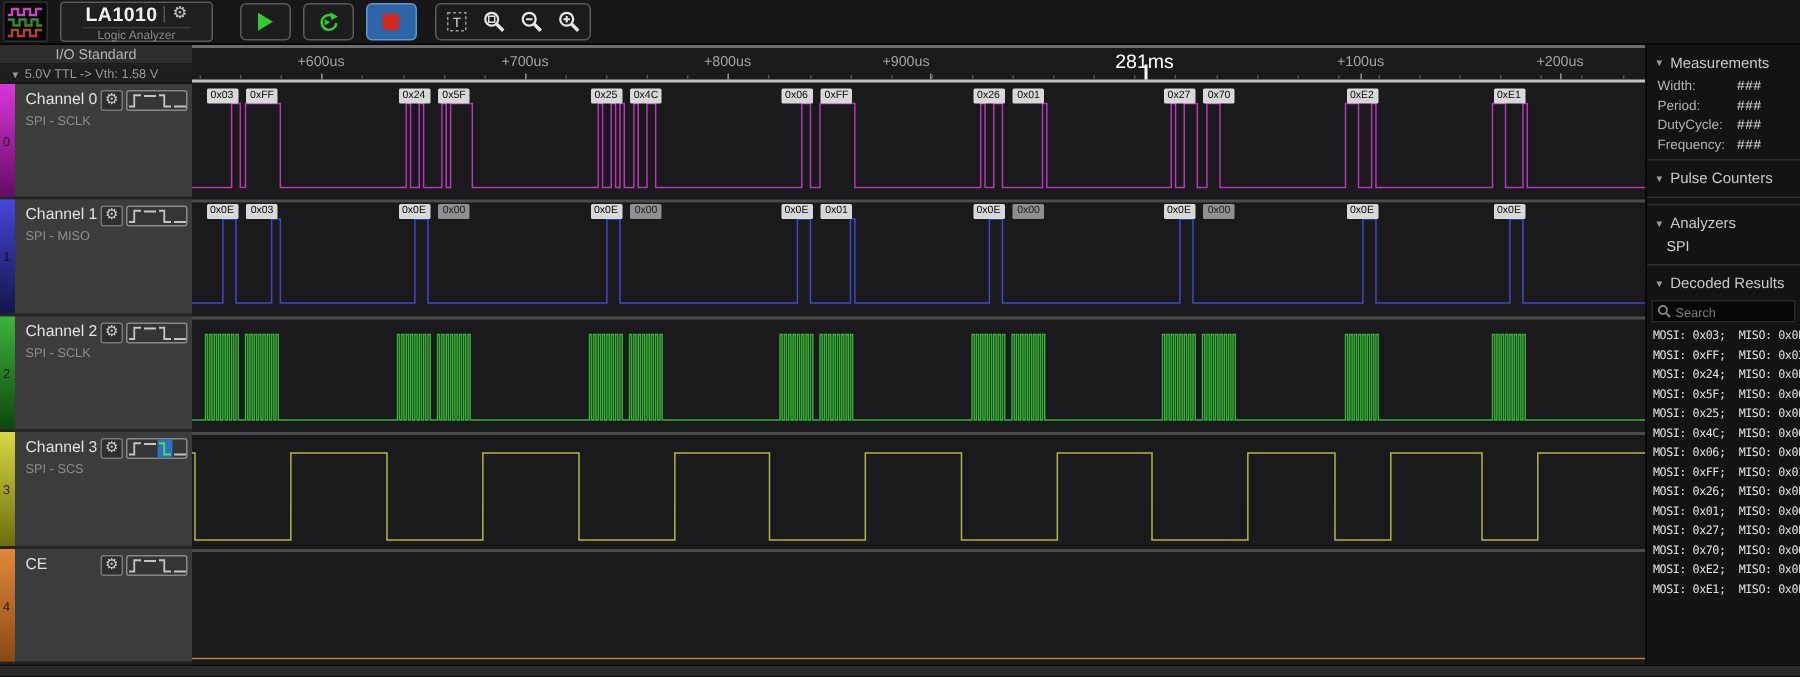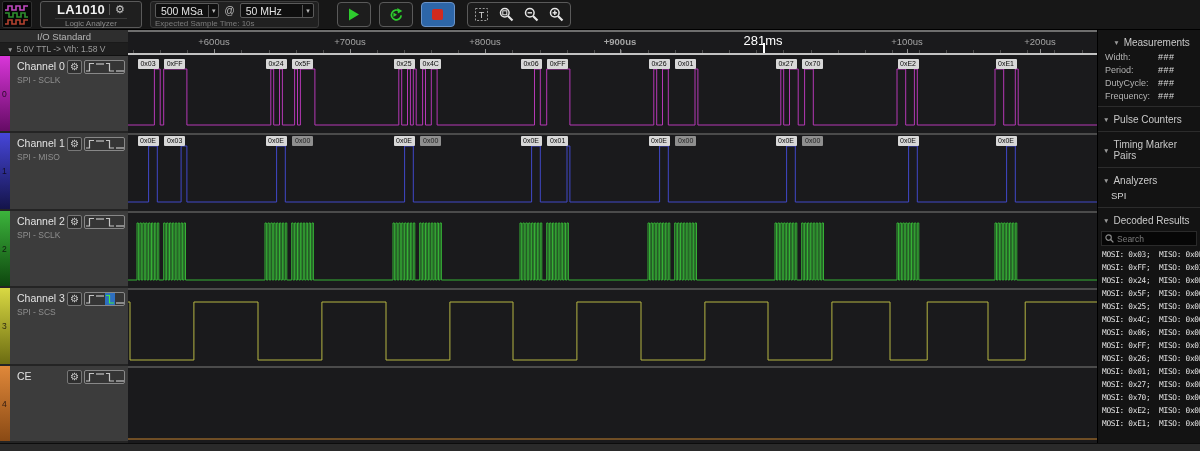--- a/index.html
+++ b/index.html
@@ -109,34 +109,20 @@
     </div>
 
     <div class="device-box">
       <div class="device-top">
         <span class="device-name">LA1010</span>
         <span class="device-gear"><span>⚙</span></span>
       </div>
       <div class="device-sub">Logic Analyzer</div>
     </div>
 
-    <div class="sample-box">
-      <div class="sample-row">
-        <div class="dropdown">
-          <span class="dd-label">500 MSa</span>
-          <span class="dd-arrow">▾</span>
-        </div>
-        <span class="at">@</span>
-        <div class="dropdown" style="width:72px;justify-content:space-between;">
-          <span class="dd-label">50 MHz</span>
-          <span class="dd-arrow">▾</span>
-        </div>
-      </div>
-      <div class="sample-sub">Expected Sample Time: 10s</div>
-    </div>
 
     <div style="width:2px"></div>
 
     <button class="tb-btn">
       <svg width="13" height="13" viewBox="0 0 13 13">
         <polygon points="2,0.5 12,6.5 2,12.5" fill="#2ecc2e"></polygon>
       </svg>
     </button>
     <button class="tb-btn">
       <svg width="15" height="14" viewBox="0 0 15 14">
@@ -390,21 +376,21 @@
         <div class="mtick" style="left: 872.2px;"></div>
         <div class="mtick" style="left: 899.3px;"></div>
         <div class="mtick" style="left: 926.4px;"></div>
         <div class="mtick" style="left: 953.5px;"></div>
         <div class="tick-label" style="left: 86px;">+600us</div>
         <div class="tick" style="left: 86px;"></div>
         <div class="tick-label" style="left: 222px;">+700us</div>
         <div class="tick" style="left: 222px;"></div>
         <div class="tick-label" style="left: 357px;">+800us</div>
         <div class="tick" style="left: 357px;"></div>
-        <div class="tick-label" style="left: 492px; font-weight: bold;">+900us</div>
+        <div class="tick-label" style="left: 476px;">+900us</div>
         <div class="tick" style="left: 492px;"></div>
         <div class="tick-label" style="left: 779px;">+100us</div>
         <div class="tick" style="left: 779px;"></div>
         <div class="tick-label" style="left: 912px;">+200us</div>
         <div class="tick" style="left: 912px;"></div>
         <div class="marker-label" style="left: 635px;">281ms</div>
         <div class="marker-tick" style="left: 635px;"></div>
       </div>
     <div id="wave-rows">
         <div class="wave-sep" style="top: 101px;"></div>
@@ -423,21 +409,21 @@
         <div class="wave-row" style="top: 258px; height: 78px;"><svg width="969" height="78" viewBox="0 0 969 78">
             <path d="M0 12 H2.0 V70 H65.9 V12 H130.0 V70 H193.9 V12 H258.0 V70 H321.9 V12 H385.0 V70 H448.9 V12 H513.0 V70 H576.9 V12 H640.0 V70 H703.9 V12 H762.0 V70 H799.2 V12 H860.0 V70 H897.2 V12 H969" fill="none" stroke="#b5b542" stroke-width="1"></path>
           </svg></div>
         <div class="wave-row" style="top: 336px; height: 77px;"><svg width="969" height="77" viewBox="0 0 969 77">
             <path d="M0 71 H969" fill="none" stroke="#c5822f" stroke-width="1"></path>
           </svg></div>
       </div>
   </div>
 
   <div id="right-panel">
-    <div class="rp-header" style="padding-top:7px;justify-content:center;">
+    <div class="rp-header" style="padding-top:7px;">
       <span class="tri">▼</span>
       <span>Measurements</span>
     </div>
     <div id="meas-rows">
         <div class="meas-row">
           <span class="meas-label">Width:</span>
           <span class="meas-value">###</span>
         </div>
         <div class="meas-row">
           <span class="meas-label">Period:</span>
@@ -453,24 +439,20 @@
         </div>
       </div>
     <div class="rp-sep"></div>
 
     <div class="rp-header">
       <span class="tri">▼</span>
       <span>Pulse Counters</span>
     </div>
     <div class="rp-sep"></div>
 
-    <div class="rp-header">
-      <span class="tri">▼</span>
-      <span>Timing Marker Pairs</span>
-    </div>
     <div class="rp-sep"></div>
 
     <div class="rp-header">
       <span class="tri">▼</span>
       <span>Analyzers</span>
     </div>
     <div class="rp-item">SPI</div>
     <div class="rp-sep"></div>
 
     <div class="rp-header">

